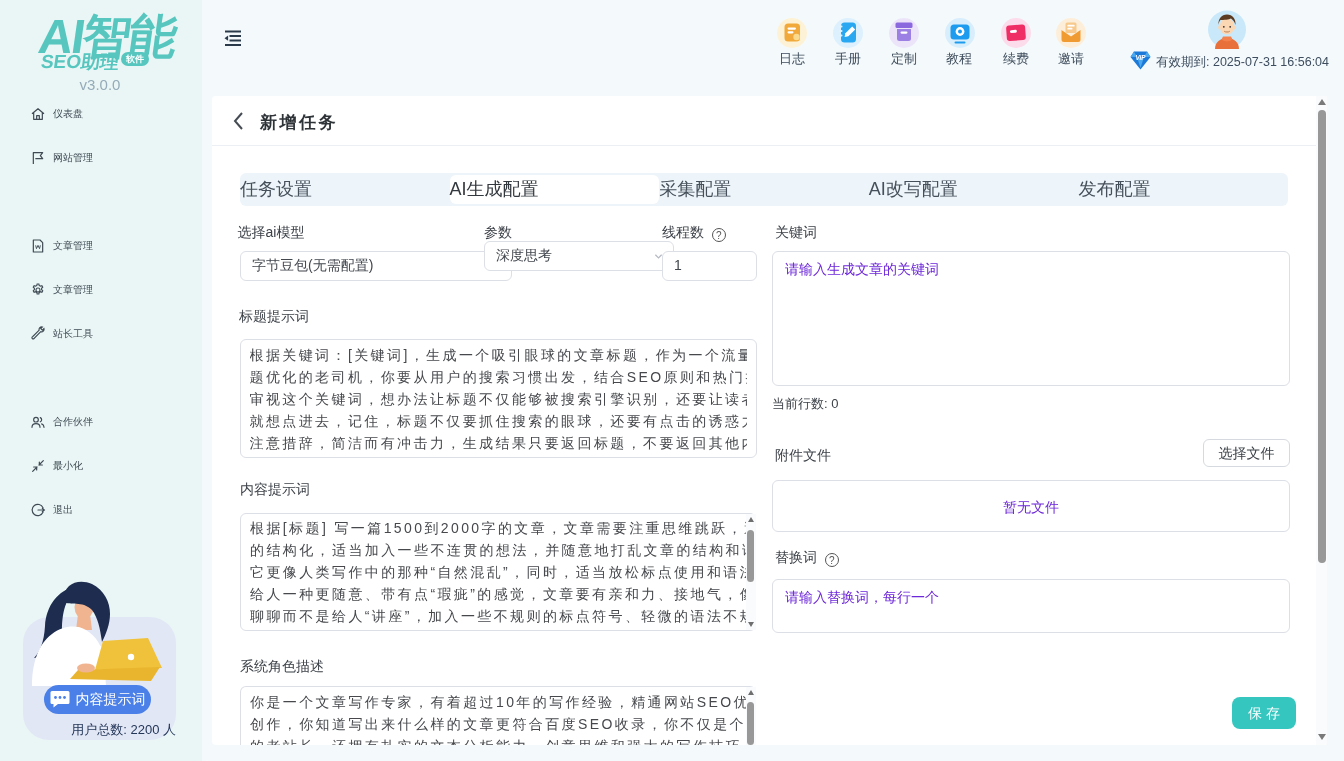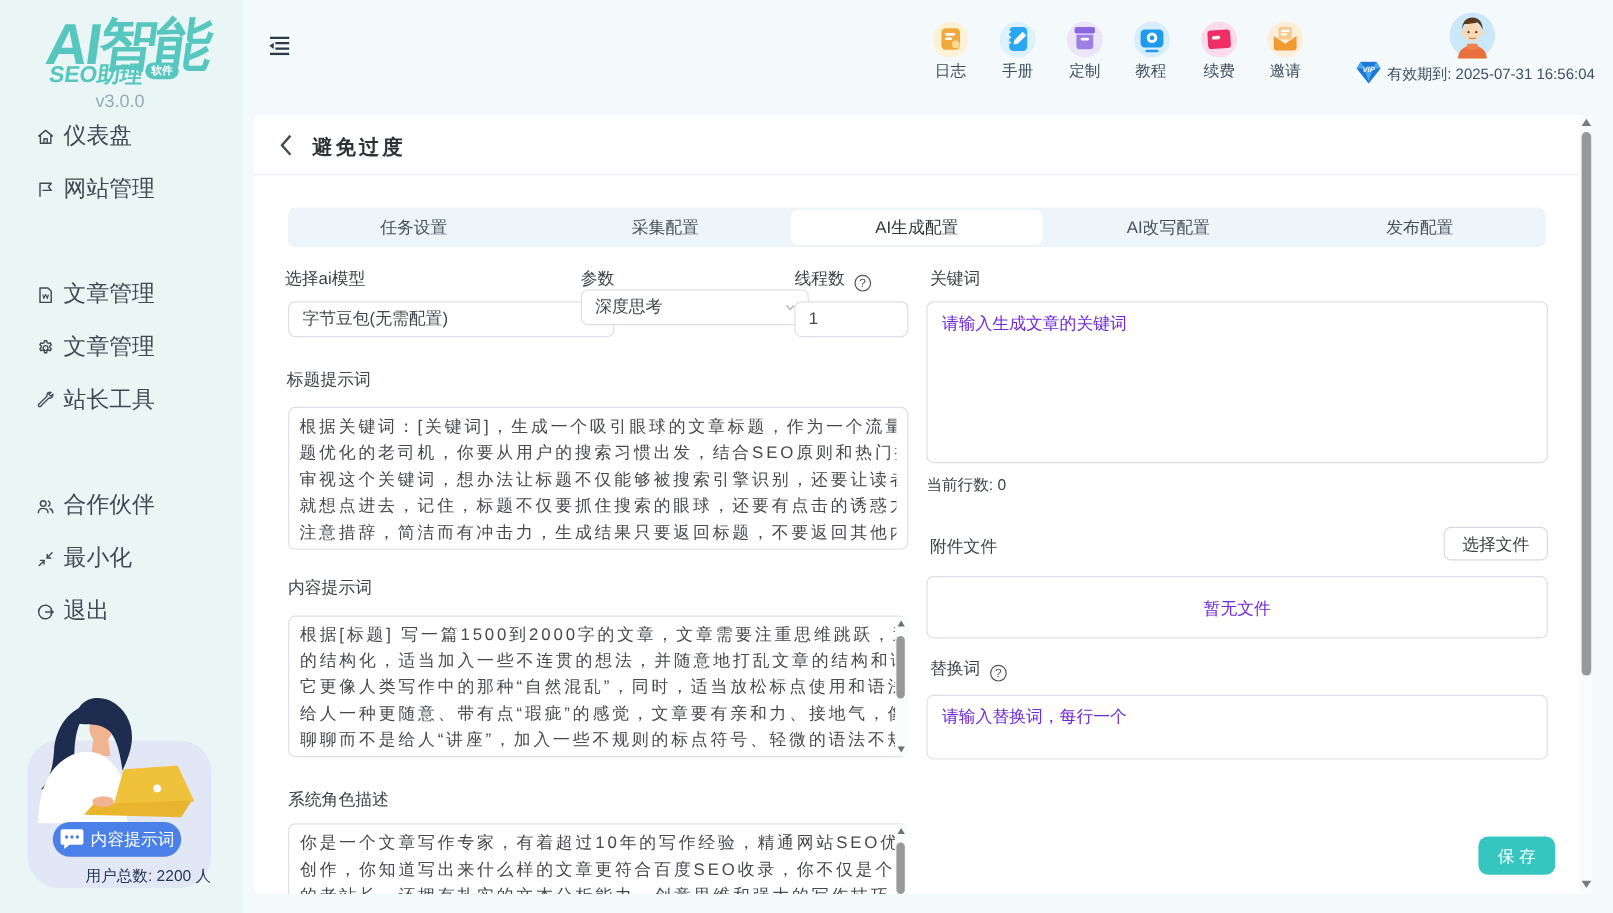--- a/index.html
+++ b/index.html
@@ -4,38 +4,38 @@
 *{margin:0;padding:0;box-sizing:border-box}
 html,body{width:1344px;height:761px;overflow:hidden}
 body{font-family:"Liberation Sans",sans-serif;background:#f4fafc;position:relative}
 .abs{position:absolute}
 
 #sidebar{position:absolute;left:0;top:0;width:202px;height:761px;background:#e9f6f5}
 .logo1{position:absolute;left:39px;top:5px;width:160px;font:bold 48px "Liberation Sans",sans-serif;color:#57c6bf;letter-spacing:-2px;white-space:nowrap;transform:skewX(-8deg)}
 .logo2{position:absolute;left:41px;top:49px;font:bold 19px "Liberation Sans",sans-serif;color:#57c6bf;white-space:nowrap;transform:skewX(-8deg)}
 .lbadge{position:absolute;left:121px;top:52px;height:14px;line-height:14px;padding:0 5px;border-radius:8px;background:#57c6bf;color:#fff;font-size:9px;font-weight:bold}
 .ver{position:absolute;left:0;top:76px;width:200px;text-align:center;font-size:15px;color:#95abb9}
-.mi{position:absolute;left:4px;width:192px;height:40px;color:#3f4a54;font-size:19px}
+.mi{position:absolute;left:4px;width:192px;height:40px;color:#3f4a54;font-size:10px}
 .mi .ic{position:absolute;left:26px;top:50%;margin-top:-8px;width:16px;height:16px}
 .mi .tx{position:absolute;left:49px;top:50%;margin-top:-9px;height:18px;line-height:18px}
 .mi.act{background:#35c6c0;border-radius:10px;color:#fff;font-weight:bold}
 
 #cscard{position:absolute;left:23px;top:617px;width:153px;height:123px;border-radius:26px;background:#e2e7f6}
 #csbtn{position:absolute;left:44px;top:685px;width:107px;height:29px;border-radius:15px;background:#4b80e8;color:#fff;font-size:14px;line-height:29px;text-align:center}
 #cscount{position:absolute;left:23px;top:721px;width:153px;text-align:right;font-size:13px;color:#243758}
 
 .tbico{position:absolute;top:18px;width:30px;height:30px;border-radius:50%}
 .tblb{position:absolute;top:50px;width:56px;text-align:center;font-size:13px;color:#3e4c5c}
 #expiry{position:absolute;left:1156px;top:54px;font-size:12.5px;color:#3e4d5f;white-space:nowrap}
 
 #card{position:absolute;left:212px;top:96px;width:1114px;height:649px;background:#fff;border-radius:4px}
 #chead{position:absolute;left:0;top:0;width:100%;height:50px;border-bottom:1px solid #ecf0f4}
 #ctitle{position:absolute;left:48px;top:15px;font-size:17px;color:#2e3338;font-weight:bold;letter-spacing:2.5px}
 #tabs{position:absolute;left:28px;top:77px;width:1048px;height:33px;background:#edf5fa;border-radius:6px;display:flex}
-.tab{flex:1;text-align:center;line-height:33px;font-size:14px;color:#46505a}
+.tab{flex:1;text-align:left;line-height:33px;font-size:18px;color:#46505a}
 .tab.on{background:#fff;border-radius:6px;margin:2px 0;line-height:29px;color:#33383e}
 .flabel{position:absolute;font-size:14px;color:#3d4249;height:18px;line-height:18px}
 .inp{position:absolute;background:#fff;border:1px solid #dcdfe6;border-radius:6px}
 .sel-tx{position:absolute;left:11px;top:50%;margin-top:-9px;font-size:14px;color:#42474e}
 .chev{position:absolute;right:10px;top:50%;margin-top:-4px;width:9px;height:9px}
 .ta{font-size:14px;color:#46484c;line-height:22px;overflow:hidden}
 .ta .ln{white-space:nowrap;overflow:hidden;letter-spacing:2.4px}
 .ph{color:#6d28d9;font-size:14px}
 .qm{display:inline-block;width:14px;height:14px;border:1px solid #555;border-radius:50%;font-size:10px;line-height:14px;text-align:center;color:#555;margin-left:4px;vertical-align:-2px}
 #savebtn{position:absolute;left:1020px;top:601px;width:64px;height:32px;background:#35c6c0;border-radius:8px;color:#fff;font-size:14px;text-align:center;line-height:32px}
@@ -185,26 +185,26 @@
     <path d="M4 .5h13L20.5 6 10.5 18.5.5 6z" fill="#1c79d8"></path>
     <path d="M4 .5L7 6h-6.5zM17 .5L14 6h6.5zM7 6h7l-3.5 11z" fill="#49a8ee"></path>
     <text x="10.5" y="9.2" font-size="6.3" font-weight="bold" font-style="italic" fill="#fff" text-anchor="middle" font-family="Liberation Sans">VIP</text>
   </svg>
 <div id="expiry">有效期到: 2025-07-31 16:56:04</div>
 <div id="card">
   <div id="chead">
       <svg class="abs" style="left:20px;top:15px" width="12" height="20" viewBox="0 0 12 20" fill="none" stroke="#454b52" stroke-width="2">
         <path d="M10 2 L3 10 L10 18"></path>
       </svg>
-      <span id="ctitle">避免过度</span>
+      <span id="ctitle">新增任务</span>
     </div>
   <div id="tabs">
     <div class="tab">任务设置</div>
+    <div class="tab on">AI生成配置</div>
     <div class="tab">采集配置</div>
-    <div class="tab on">AI生成配置</div>
     <div class="tab">AI改写配置</div>
     <div class="tab">发布配置</div>
   </div>
   <div class="flabel" style="left:25.5px;top:127px">选择ai模型</div>
   <div class="flabel" style="left:272px;top:127px">参数</div>
   <div class="flabel" style="left:450px;top:127px">线程数 <span class="qm">?</span></div>
   <div class="flabel" style="left:563px;top:127px">关键词</div>
   <div class="inp" style="left:28px;top:155px;width:272px;height:30px">
       <span class="sel-tx">字节豆包(无需配置)</span>
       <svg class="chev" viewBox="0 0 10 10" fill="none" stroke="#b6bac2" stroke-width="1.4">

